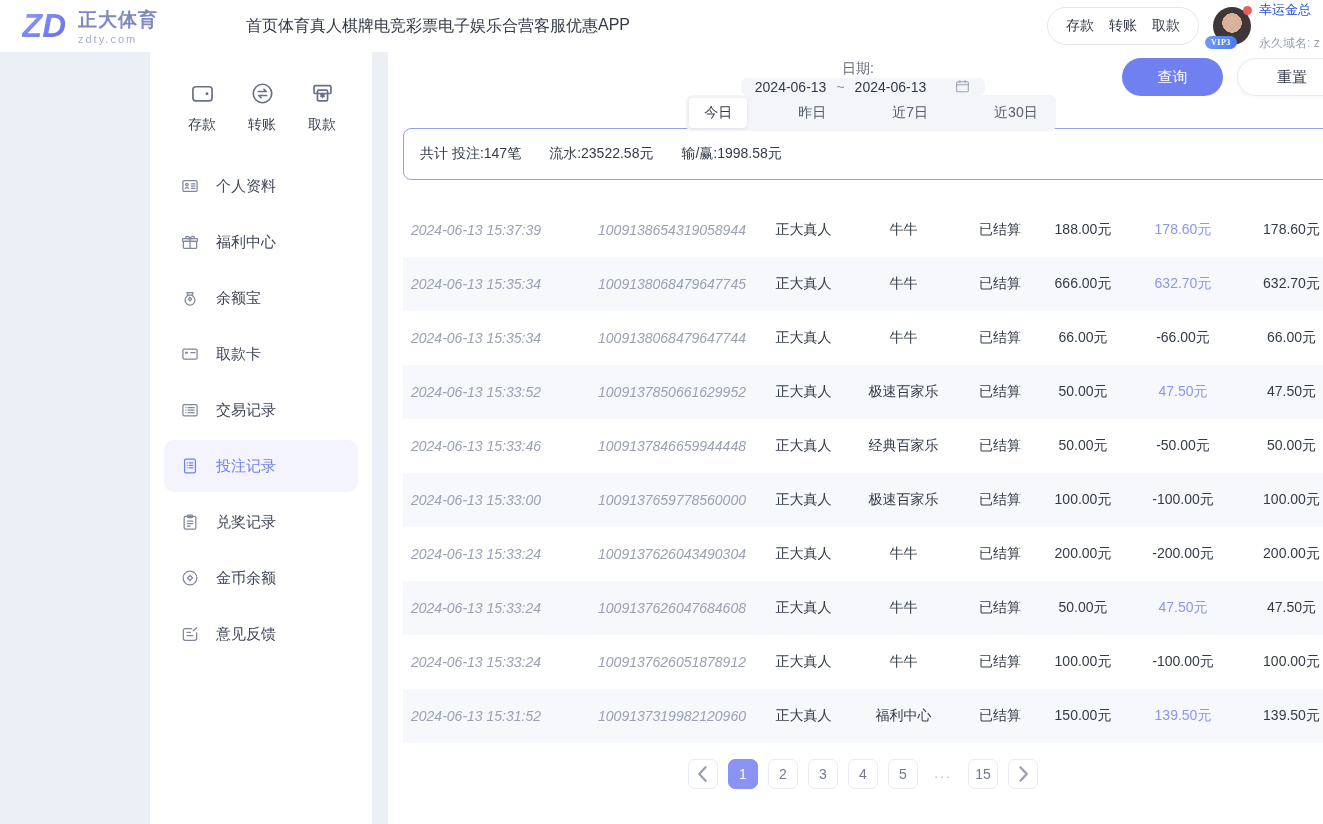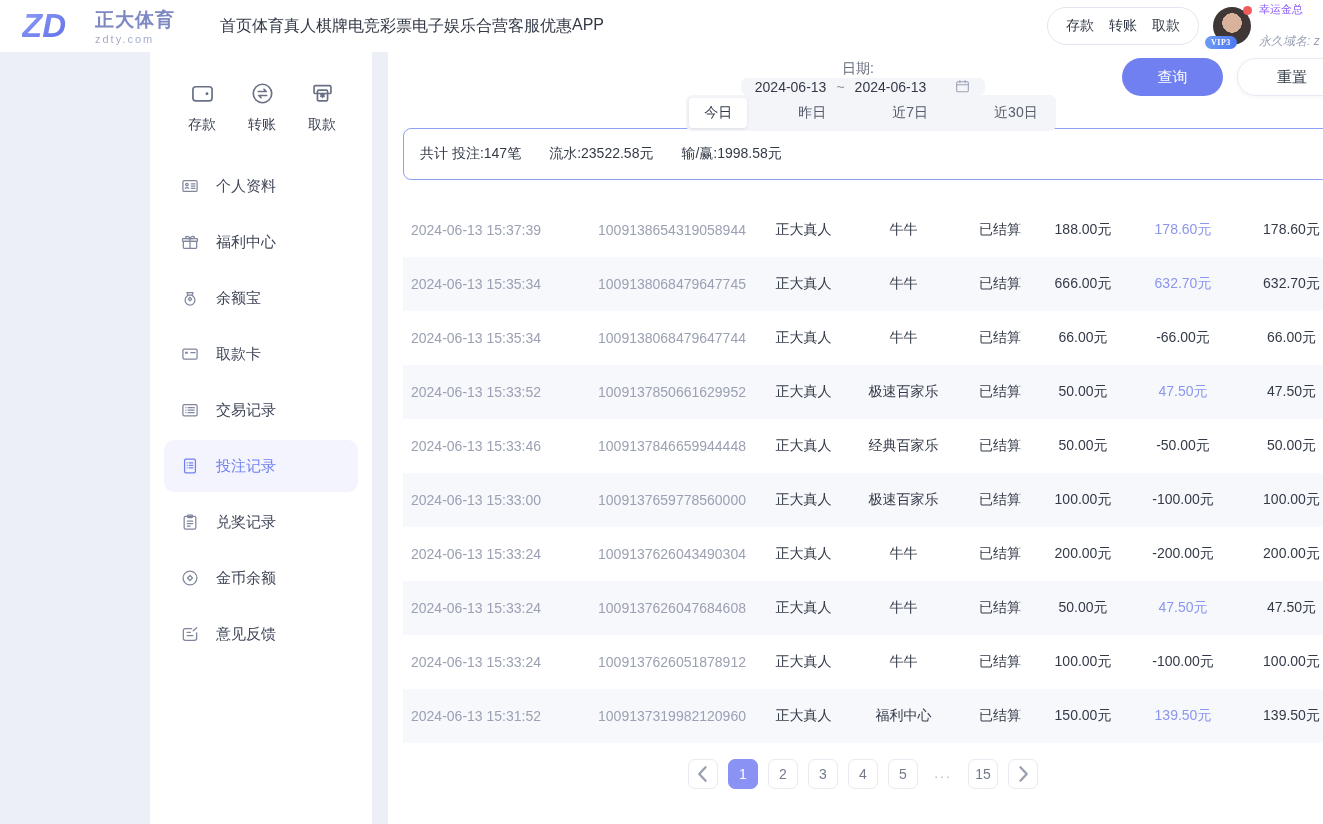--- a/index.html
+++ b/index.html
@@ -2,36 +2,36 @@
 <html style="--accent: #7080f0;"><head>
 <meta charset="utf-8">
 <style>
   * { margin:0; padding:0; box-sizing:border-box; }
   html,body { width:1323px; height:824px; }
   body { font-family:"Liberation Sans","DejaVu Sans",sans-serif; background:#fff; }
   .page { position:relative; width:1323px; height:824px; overflow:hidden; background:#edeff6; }
 
   
   .header { position:absolute; top:0; left:0; right:0; height:52px; background:#fff; display:flex; align-items:center; padding-left:22px; z-index:5; }
-  .logo { display:flex; align-items:center; gap:21px; width:170px; }
+  .logo { display:flex; align-items:center; gap:4px; width:170px; }
   .brand-text .brand-name { font-size:19px; font-weight:bold; color:#7e88c2; letter-spacing:1px; }
   .brand-text .brand-domain { font-size:11px; color:#a6adcc; letter-spacing:2px; }
-  .nav { display:flex; margin-left:28px; }
+  .nav { display:flex; margin-left:54px; }
   .nav a { font-size:16px; color:#333a47; text-decoration:none; cursor:pointer; white-space:nowrap; }
   .header-right { margin-left:auto; display:flex; align-items:center; gap:14px; }
   .hpill { display:flex; gap:15px; border:1px solid #e4e6ef; border-radius:20px; padding:9px 18px; font-size:14px; color:#333a47; }
   .hpill span { cursor:pointer; }
   .user { display:flex; align-items:center; gap:8px; }
   .avatar-wrap { position:relative; width:38px; height:38px;font-family:Liberation Serif, serif; }
   .avatar { width:38px; height:38px; border-radius:50%; background:radial-gradient(circle at 50% 42%, #d8b29b 0 33%, #3f3636 34%); }
   .red-dot { position:absolute; top:-1px; right:-1px; width:9px; height:9px; border-radius:50%; background:#f25b5b; }
   .vip-badge { position:absolute; bottom:-4px; left:-8px; background:linear-gradient(90deg,#6d9cf6,#4d79f0); color:#fff; font-size:8px; font-weight:bold; padding:2px 6px; border-radius:8px; letter-spacing:.5px; }
   .user-text { width:64px; overflow:hidden; }
-  .user-name { font-size:11px; color:#8b5cf6; white-space:nowrap; }
-  .user-sub { font-size:12px; color:#9aa1b4; white-space:nowrap; margin-top:16px;font-style:italic; }
+  .user-name { font-size:13px; color:#1d4ed8; white-space:nowrap; }
+  .user-sub { font-size:12px; color:#9aa1b4; white-space:nowrap; margin-top:16px; }
 
   
   .body { position:absolute; top:52px; left:0; right:0; bottom:0; overflow:hidden; }
   .sidebar { position:absolute; top:0; left:150px; width:222px; height:100%; background:#fff; }
   .quick-actions { display:flex; justify-content:space-between; padding:28px 36px 14px 38px; }
   .qa { display:flex; flex-direction:column; align-items:center; gap:9px; cursor:pointer; }
   .qa .icon { width:27px; height:27px; color:#6a7186; }
   .qa span.lbl { font-size:14px; color:#3c4354; }
   .menu { list-style:none; padding-top:12px; }
   .menu-item { height:52px; margin:0 14px 4px 14px; border-radius:10px; display:flex; align-items:center; padding-left:16px; gap:16px; cursor:pointer; }
@@ -64,21 +64,21 @@
   .tbody .trow:nth-child(even) { background:#f7f8fc; }
   .cell { text-align:center; flex:none; white-space:nowrap; }
   .c0 { width:185px; text-align:left; padding-left:8px; }
   .c1 { width:168px; }
   .c2 { width:95px; }
   .c3 { width:105px; }
   .c4 { width:88px; }
   .c5 { width:78px; }
   .c6 { width:122px; }
   .c7 { width:95px; }
-  .tbody .c0, .tbody .c1 { color:#9ba1b3; }
+  .tbody .c0, .tbody .c1 { color:#9ba1b3;font-style:italic; }
   .payout-win { color:#8b96ec; }
 
   .pagination { margin-top:16px; display:flex; justify-content:center; gap:10px; }
   .pg { width:30px; height:30px; border:1px solid #e9eaf2; border-radius:7px; background:#fff; color:#737a8c; font-size:14px; line-height:28px; text-align:center; cursor:pointer; }
   .pg.active { background:#8a93f3; border-color:#8a93f3; color:#fff; }
   .pg.ellipsis { border:none; color:#b6bac6; letter-spacing:2px; cursor:default; }
   .pg .icon { width:13px; height:13px; margin:8px auto 0; color:#9aa0b0; }
 </style>
 </head>
 <body>

